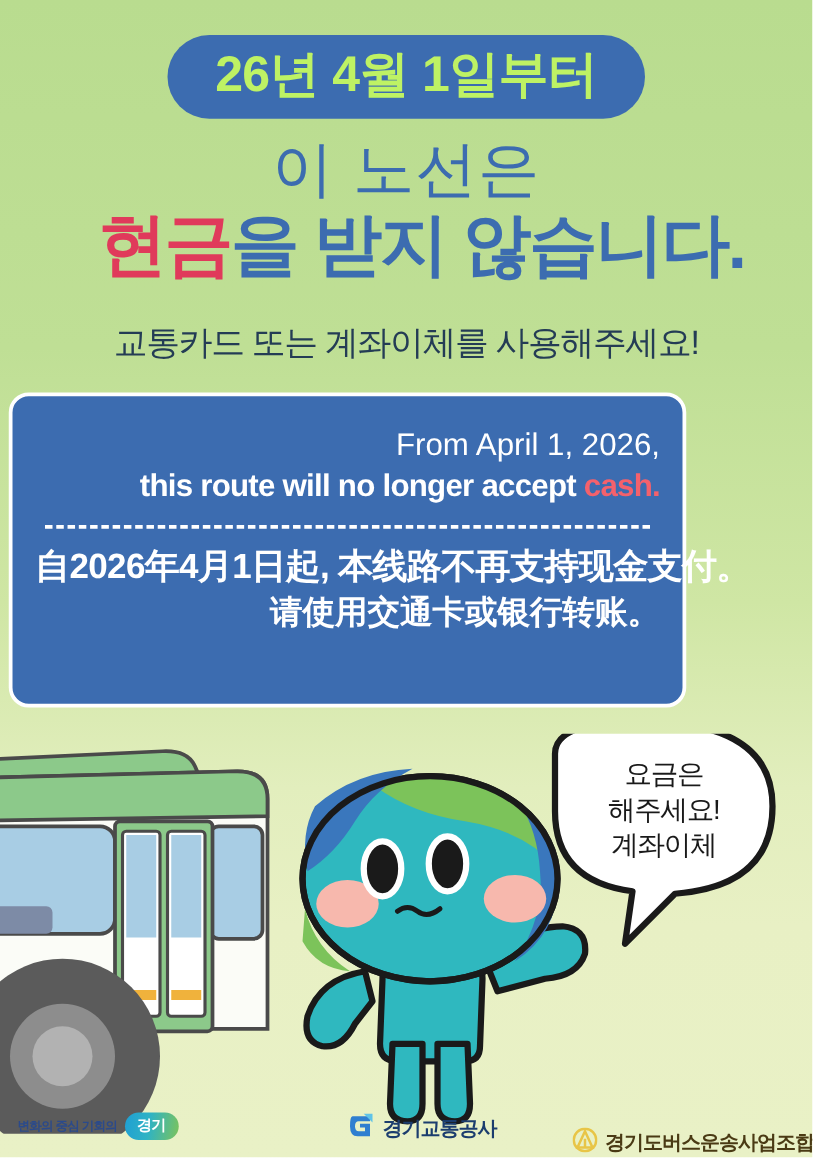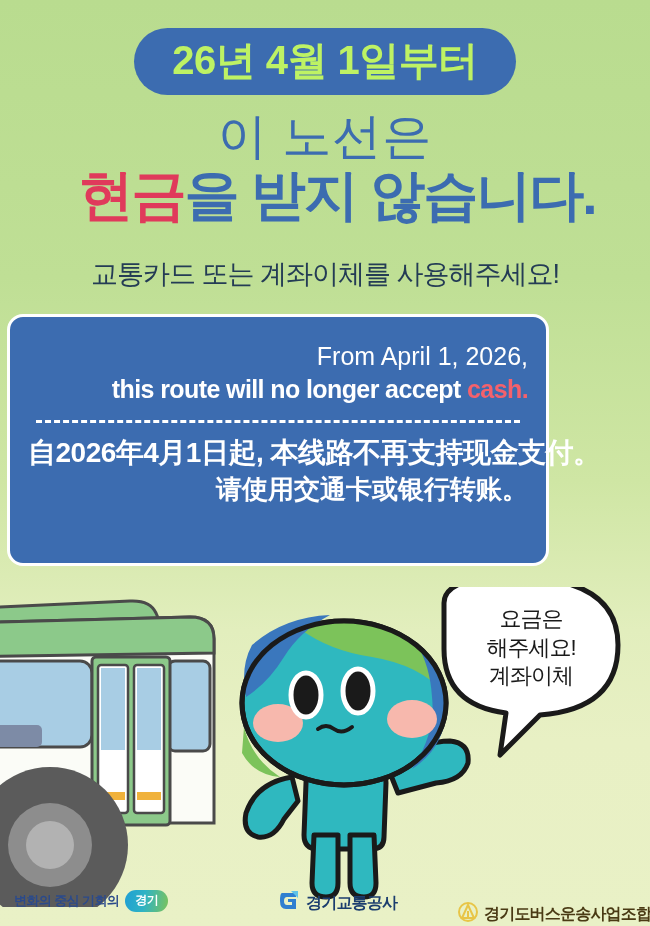--- a/index.html
+++ b/index.html
@@ -165,21 +165,21 @@
     display: flex;
     align-items: center;
     gap: 6px;
     white-space: nowrap;
   }
   .logo-gg   { left: 14px;  top: 10px; }
   .logo-gtc  { left: 278px; top: 10px; }
   .logo-assoc{ left: 458px; top: 22px; }
 
   .gg-text {
-    font-size: 13px;
+    font-size: 10px;
     font-weight: bold;
     color: #2b4a8b;
     letter-spacing: -0.6px;
   }
   .gg-pill {
     display: inline-block;
     font-size: 12px;
     font-weight: bold;
     color: #ffffff;
     background: linear-gradient(100deg,#1f9fd4 0%, #2fb3c4 45%, #7cc35a 100%);

